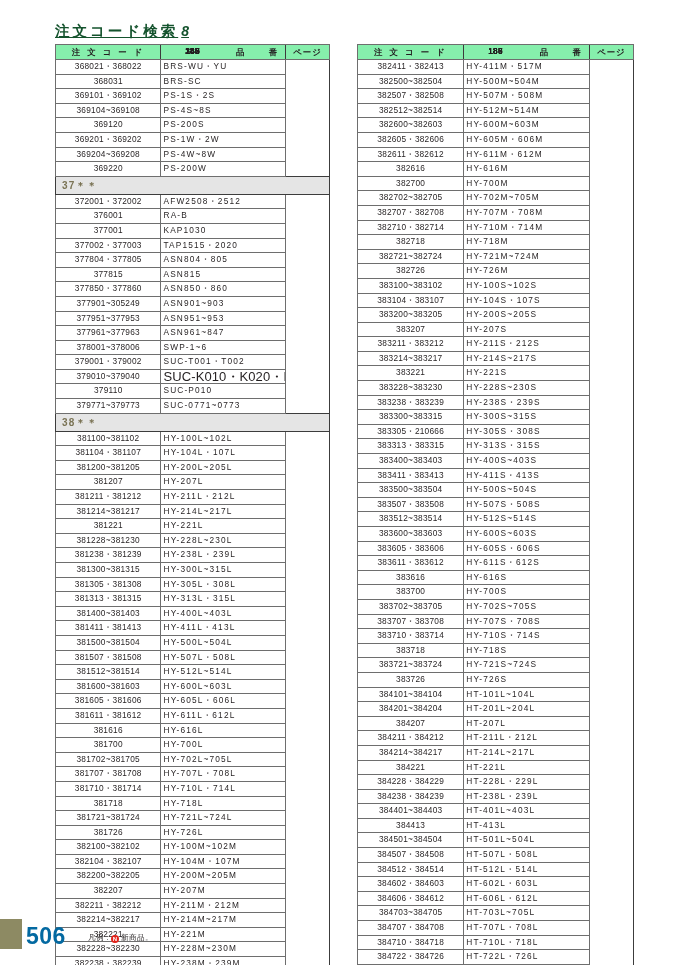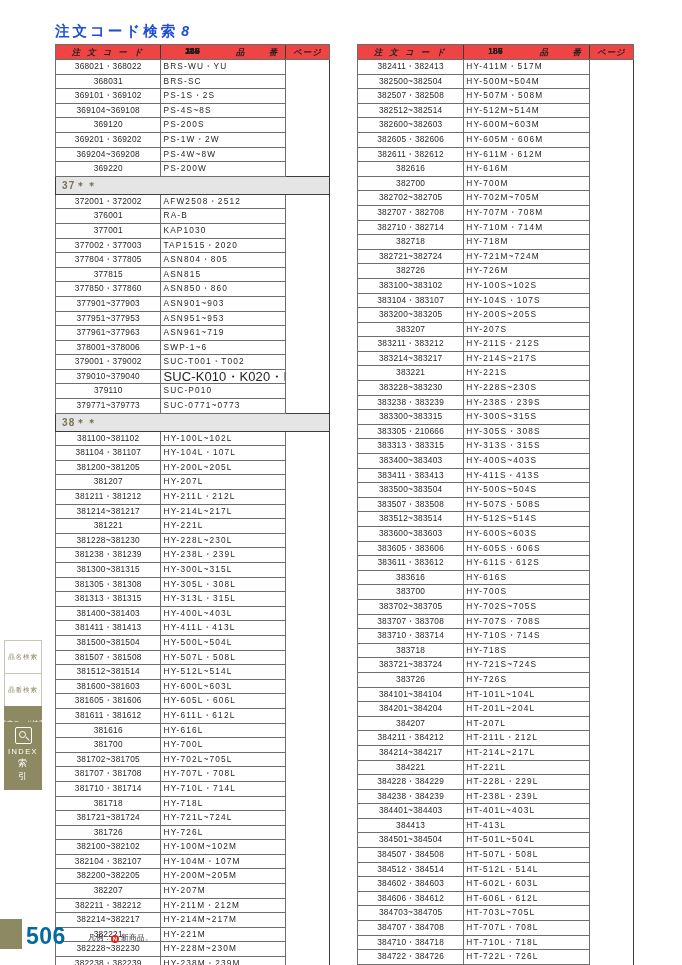--- a/index.html
+++ b/index.html
@@ -110,23 +110,24 @@
     padding-left: 5px;
   }
 
   
   .heading {
     position: absolute;
     left: 55px;
     top: 22px;
     font-size: 14.5px;
     font-weight: bold;
-    color: #1d4ed8;
+    color: #14532d;
     letter-spacing: 3px;
     white-space: nowrap;
+    text-decoration: underline;
   }
   .heading .hnum {
     font-style: italic;
     font-size: 14px;
     letter-spacing: 0;
     padding-left: 3px;
   }
 
   
   .tbl-wrap {
@@ -140,30 +141,29 @@
     border-collapse: collapse;
     width: 100%;
     table-layout: fixed;
     border: 1.2px solid #3c3c3c;
   }
   table.codes col.c-code { width: 38.5%; }
   table.codes col.c-part { width: 45.5%; }
   table.codes col.c-page { width: 16%; }
 
   table.codes th {
-    background: #ef4444;
+    background: #86efac;
     border: 0.8px solid #3c3c3c;
     font-size: 8.4px;
     font-weight: bold;
     letter-spacing: 2.4px;
     color: #231f20;
     height: 14px;
     padding: 0;
     text-align: center;
-    font-style: italic;
   }
   table.codes th.th-part { letter-spacing: 8px; padding-left: 6px; text-align: right; }
   table.codes th.th-page { letter-spacing: 1px; }
 
   table.codes td {
     border: 0.7px solid #6e6e6e;
     font-size: 8.3px;
     height: 13.6px;
     padding: 0 2px;
     color: #231f20;
@@ -232,36 +232,20 @@
     font-weight: bold;
     vertical-align: -1px;
     margin: 0 2px;
   }
 </style>
 </head>
 <body>
 
 <div class="page">
 
-  <div class="rail">
-    <div class="rail-tab" style="top:640px">
-      <span class="vtext">品名検索</span>
-    </div>
-    <div class="rail-tab" style="top:673px">
-      <span class="vtext">品番検索</span>
-    </div>
-    <div class="rail-tab active" style="top:706px">
-      <span class="vtext">注文コード検索</span>
-    </div>
-    <div class="rail-index" style="top:722px">
-      <div class="idx-icon"></div>
-      <div class="idx-en">INDEX</div>
-      <div class="idx-jp">索 引</div>
-    </div>
-  </div>
 
   <div class="heading">
     <span>注文コード検索</span><span class="hnum">8</span>
   </div>
 
   <div class="tbl-wrap left">
     <table class="codes">
       <colgroup>
           <col class="c-code">
           <col class="c-part">
@@ -339,30 +323,30 @@
           </tr>
           <tr>
             <td class="code">377815</td>
             <td class="part">ASN815</td>
           </tr>
           <tr>
             <td class="code">377850・377860</td>
             <td class="part">ASN850・860</td>
           </tr>
           <tr>
-            <td class="code">377901~377903</td>
+            <td class="code">377901~305249</td>
             <td class="part">ASN901~903</td>
           </tr>
           <tr>
             <td class="code">377951~377953</td>
             <td class="part">ASN951~953</td>
           </tr>
           <tr>
             <td class="code">377961~377963</td>
-            <td class="part">ASN961~719</td>
+            <td class="part">ASN961~847</td>
             <td class="page"></td>
           </tr>
           <tr>
             <td class="code">378001~378006</td>
             <td class="part">SWP-1~6</td>
             <td class="page">147</td>
           </tr>
           <tr>
             <td class="code">379001・379002</td>
             <td class="part">SUC-T001・T002</td>

